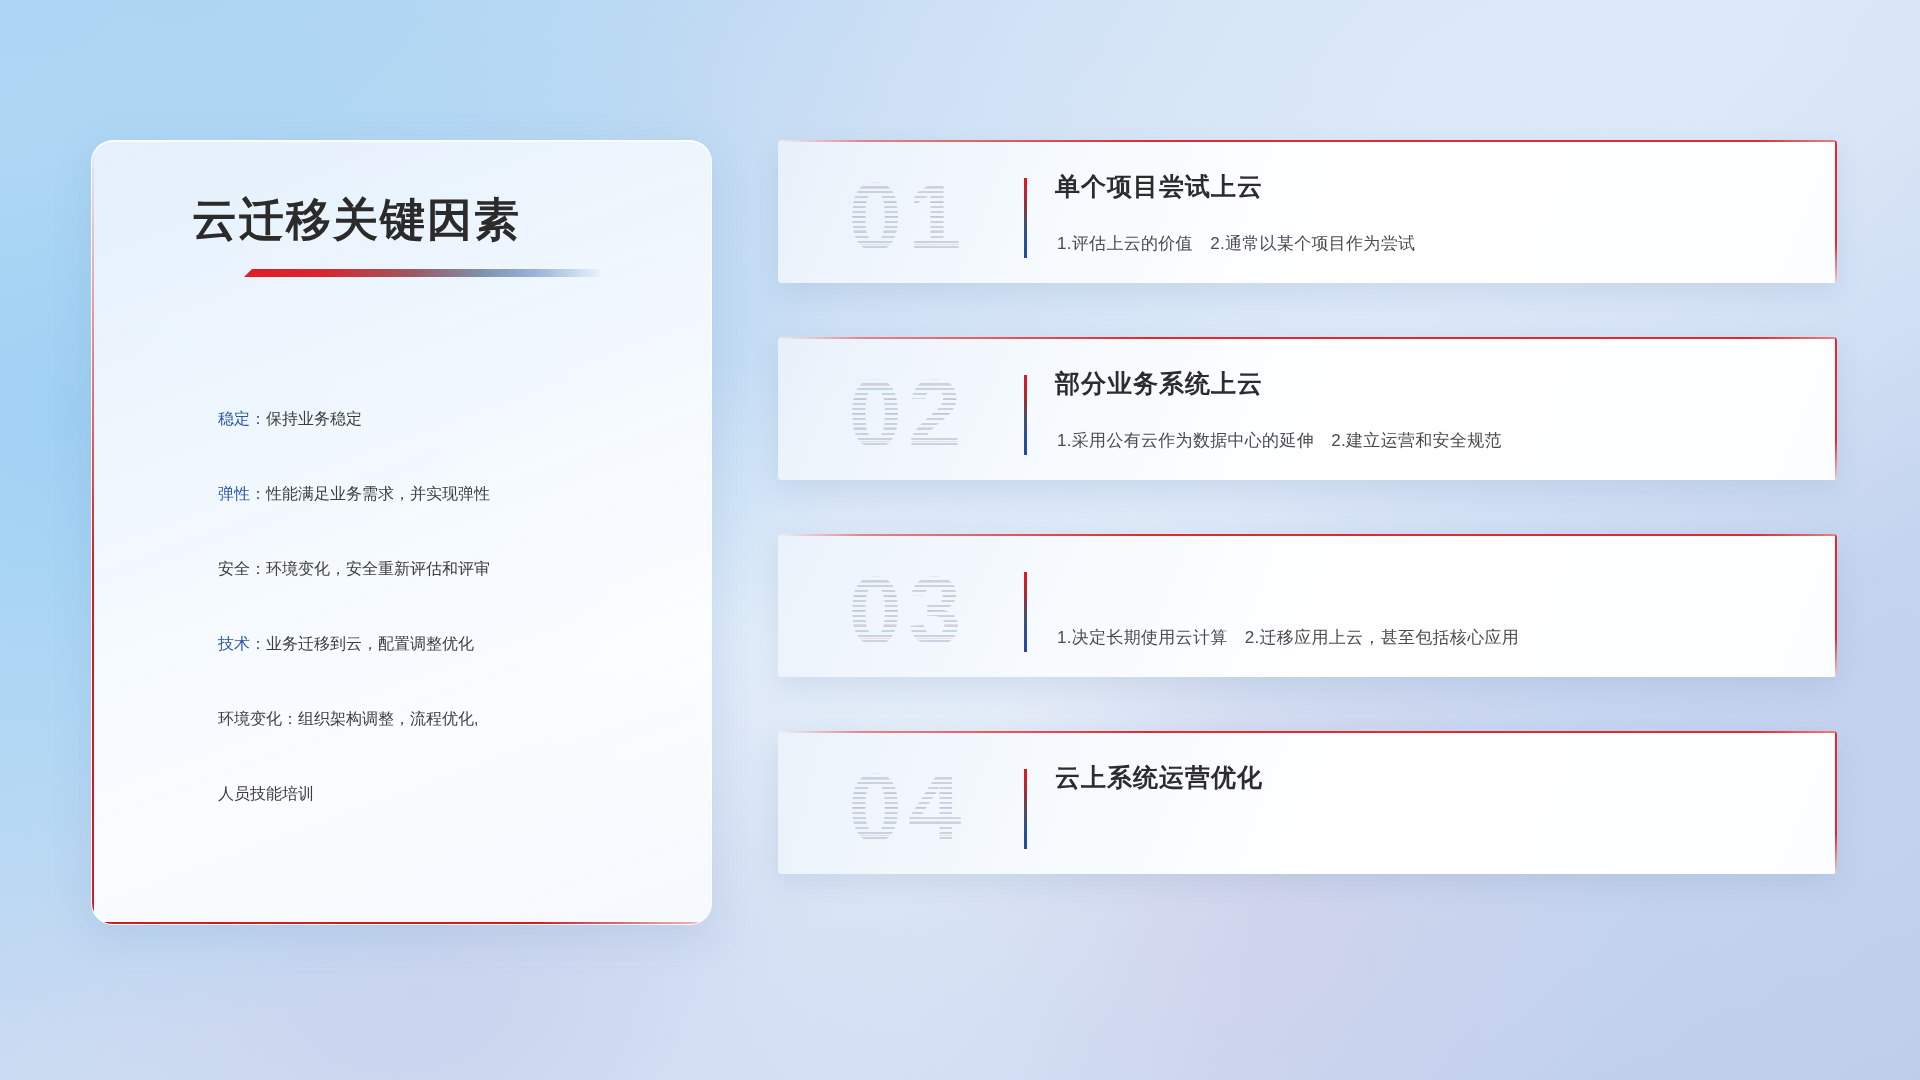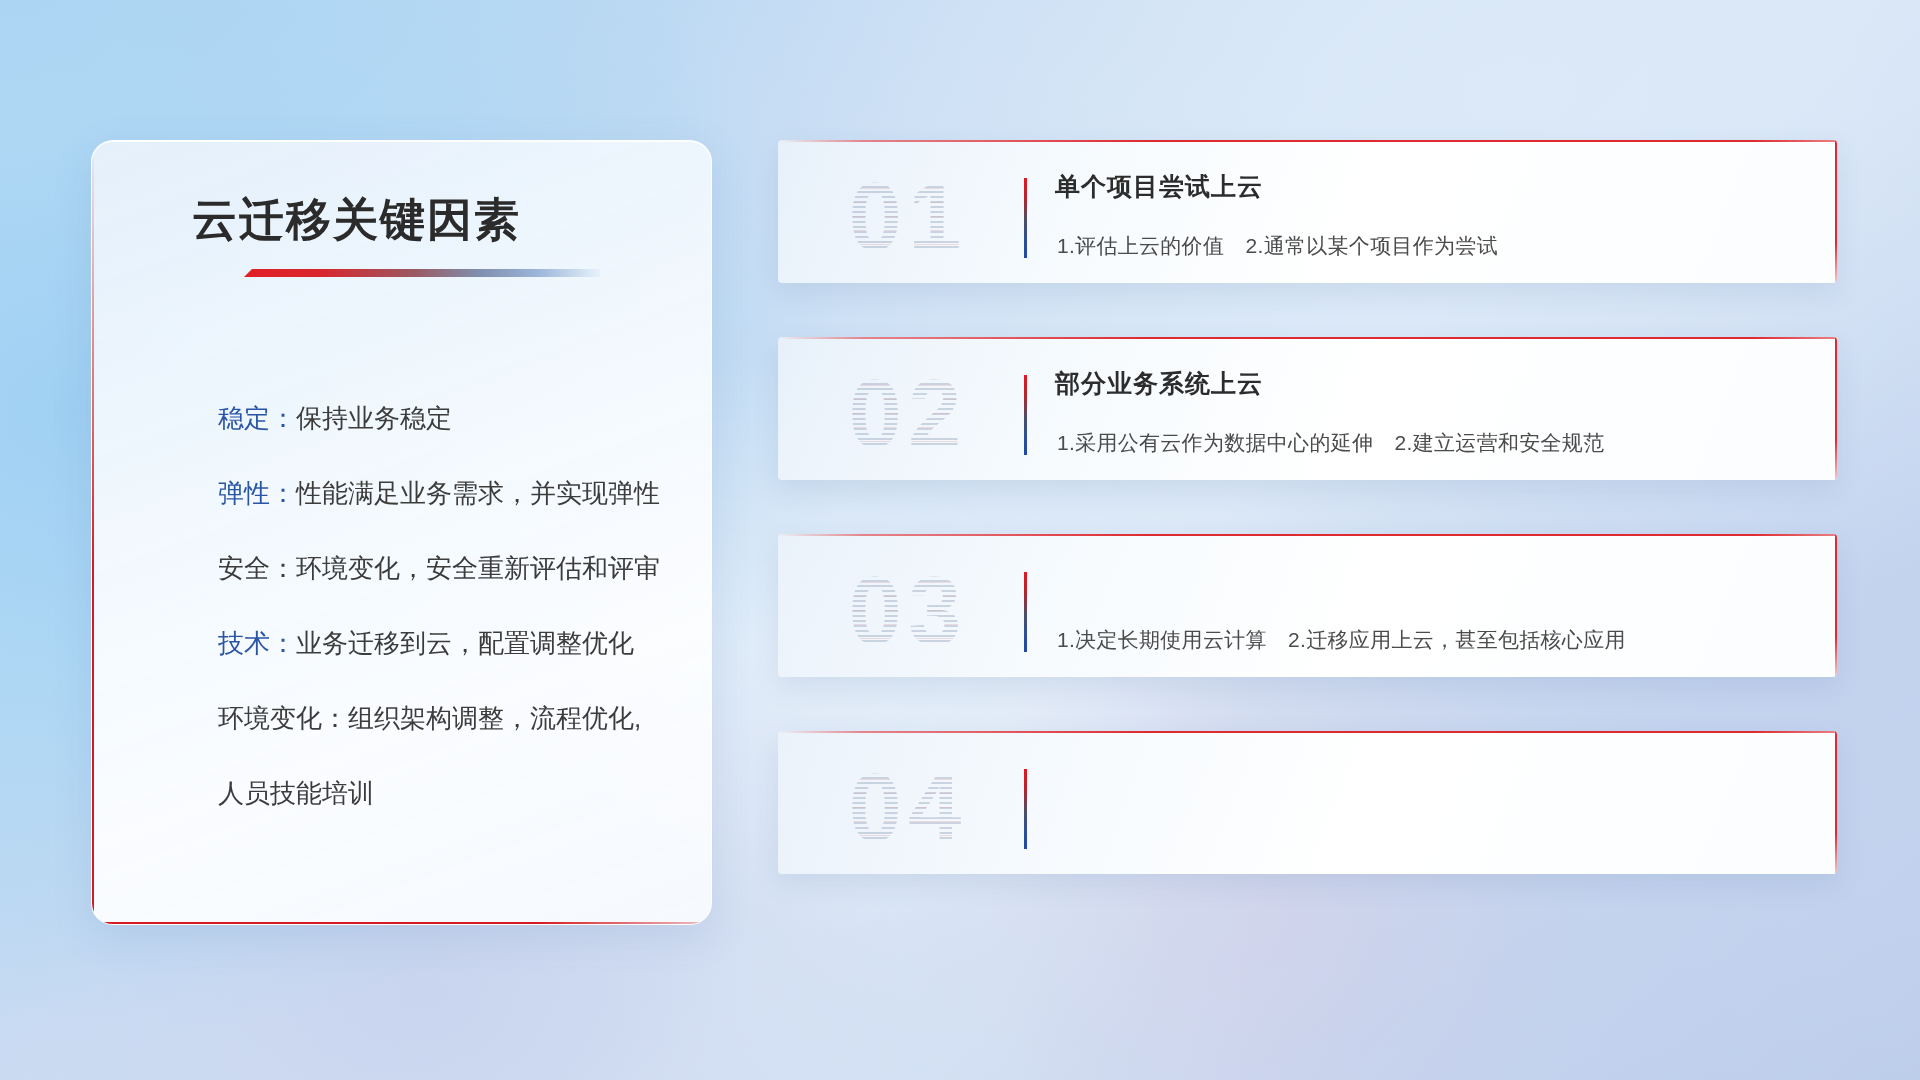--- a/index.html
+++ b/index.html
@@ -48,21 +48,21 @@
     position:absolute; left:100px; top:49px;
     font-size:45px; font-weight:700; letter-spacing:2px; color:#2b2b2b;
     white-space:nowrap;
   }
   .lc-rule {
     position:absolute; left:152px; top:128px; width:356px; height:8px;
     background:linear-gradient(90deg, #e21d26 0%, #d8262e 22%, #9a5a63 48%, #7f8fae 66%, #9ab4d8 82%, rgba(190,214,238,.15) 100%);
     clip-path:polygon(8px 0, 100% 0, 100% 100%, 0 100%);
   }
   .lc-list { position:absolute; left:126px; top:240px; width:470px; }
-  .lc-item { font-size:26px; line-height:75px; color:#3c3c3c; white-space:nowrap; }
+  .lc-item { font-size:16px; line-height:75px; color:#3c3c3c; white-space:nowrap; }
   .lc-item .k { color:#2a55a5; }
   .lc-item .k.plain { color:#3c3c3c; }
   .lc-item .v { color:#3c3c3c; }
 
   
   .steps { position:absolute; left:778px; top:140px; width:1059px; }
   .step {
     position:relative; height:143px; margin-bottom:54px;
     border-radius:4px;
     background:linear-gradient(112deg, rgba(236,243,251,.88) 0%, rgba(247,251,254,.95) 26%, #ffffff 55%, #fbfdff 100%);
@@ -105,21 +105,21 @@
     position:absolute; left:246px; top:38px; width:3px; height:80px;
     background:linear-gradient(180deg, #e2181f 0%, #b4252f 26%, #4b4f62 52%, #2e4f96 78%, #1f49a6 100%);
   }
   .step-title {
     position:absolute; left:277px; top:30px;
     font-size:25px; font-weight:700; color:#2c2c2c; letter-spacing:1px;
     white-space:nowrap;
   }
   .step-desc {
     position:absolute; left:279px; top:92px;
-    font-size:21px; color:#4b4b4b; letter-spacing:.3px;
+    font-size:17px; color:#4b4b4b; letter-spacing:.3px;
     white-space:nowrap;
   }
 </style>
 </head>
 <body>
 
 <div class="bg"></div>
 <div class="bg-haze"></div>
 
 <section class="left-card">
@@ -176,15 +176,16 @@
     <div class="step-num" data-ghost="03">03</div>
     <div class="step-bar"></div>
     <p class="step-desc">1.决定长期使用云计算　2.迁移应用上云，甚至包括核心应用</p>
   </article>
 
   <article class="step">
     <div class="step-topline"></div>
     <div class="step-rightline"></div>
     <div class="step-num" data-ghost="04">04</div>
     <div class="step-bar"></div>
+    <h2 class="step-title">云上系统运营优化</h2>
   </article>
 
 </section>
 
 </body></html>

